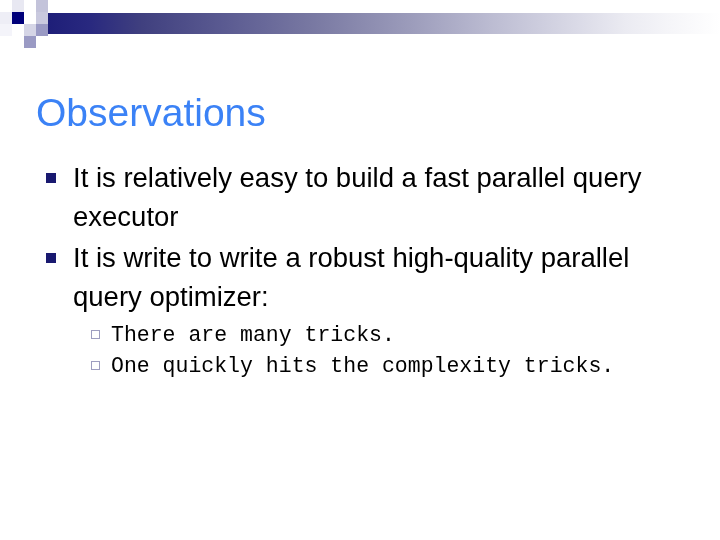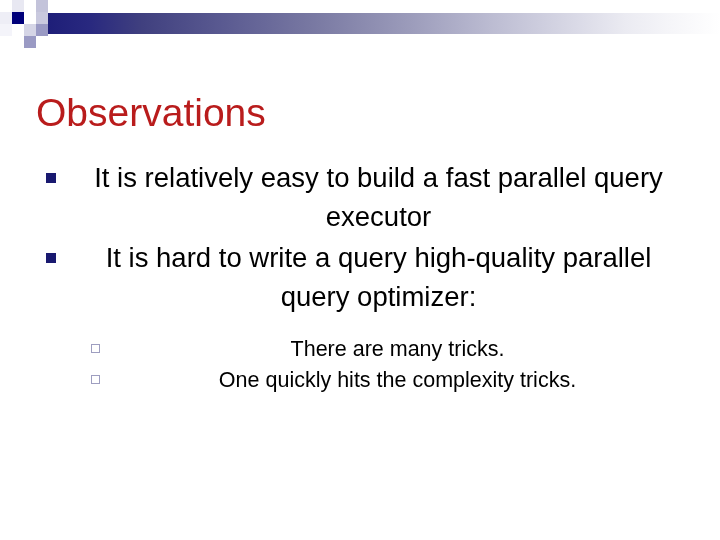--- a/index.html
+++ b/index.html
@@ -51,21 +51,21 @@
 
   
   .slide-title {
     position: absolute;
     left: 36px;
     top: 64px;
     width: 650px;
     font-size: 39px;
     line-height: 46px;
     font-weight: normal;
-    color: #b91c1c;
+    color: #3b82f6;
     letter-spacing: 0px;
     white-space: nowrap;
   }
 
   
   .slide-body {
     position: absolute;
     left: 44px;
     top: 158px;
     width: 640px;
@@ -83,22 +83,23 @@
   .bullet-l1 > .marker-sq {
     position: absolute;
     left: 2px;
     top: 15px;
     width: 10px;
     height: 10px;
     background: #191970;
   }
 
   .sub-list {
-    margin: 18px 0 0 0;
+    margin: 4px 0 0 0;
     padding: 0;
+    font-family: Liberation Mono, monospace;
   }
 
   .bullet-l2 {
     position: relative;
     padding-left: 67px;
     font-size: 21.5px;
     line-height: 31px;
     color: #000000;
     margin: 0;
   }
@@ -109,21 +110,20 @@
     top: 10px;
     width: 9px;
     height: 9px;
     border: 1.5px solid #9e9ec0;
     background: transparent;
     box-sizing: border-box;
   }
 
   .bullet-text {
     display: block;
-    text-align: center;
   }
 </style>
 </head>
 <body>
 
 <div class="slide-header">
   <div class="gradient-bar"></div>
   <div id="deco-squares">
       <div class="deco-sq" style="left: 12px; top: 0px; width: 12px; height: 12px; background: rgb(232, 232, 242);"></div>
       <div class="deco-sq" style="left: 24px; top: 0px; width: 12px; height: 12px; background: rgb(255, 255, 255);"></div>
@@ -143,21 +143,21 @@
 
 <div class="slide-body">
 
   <div class="bullet-l1">
     <span class="marker-sq"></span>
     <span class="bullet-text">It is relatively easy to build a fast parallel query executor</span>
   </div>
 
   <div class="bullet-l1">
     <span class="marker-sq"></span>
-    <span class="bullet-text">It is hard to write a query high-quality parallel query optimizer:</span>
+    <span class="bullet-text">It is write to write a robust high-quality parallel query optimizer:</span>
   </div>
 
   <div class="sub-list">
     <div class="bullet-l2">
       <span class="marker-hollow"></span>
       <span class="bullet-text">There are many tricks.</span>
     </div>
     <div class="bullet-l2">
       <span class="marker-hollow"></span>
       <span class="bullet-text">One quickly hits the complexity tricks.</span>

